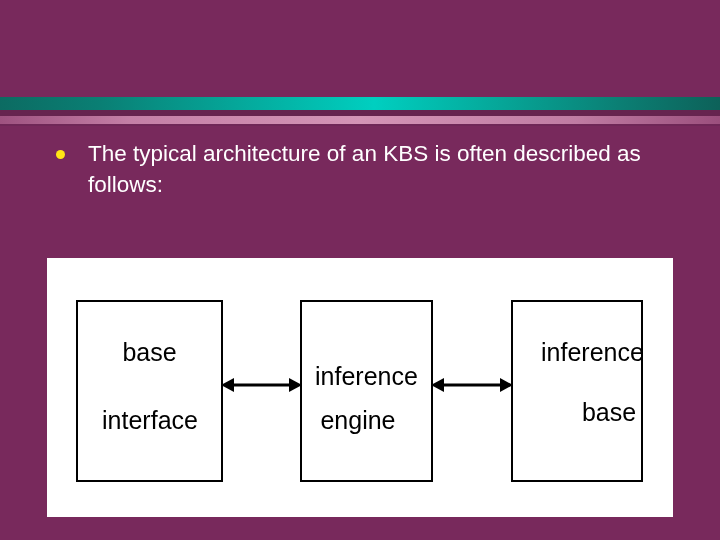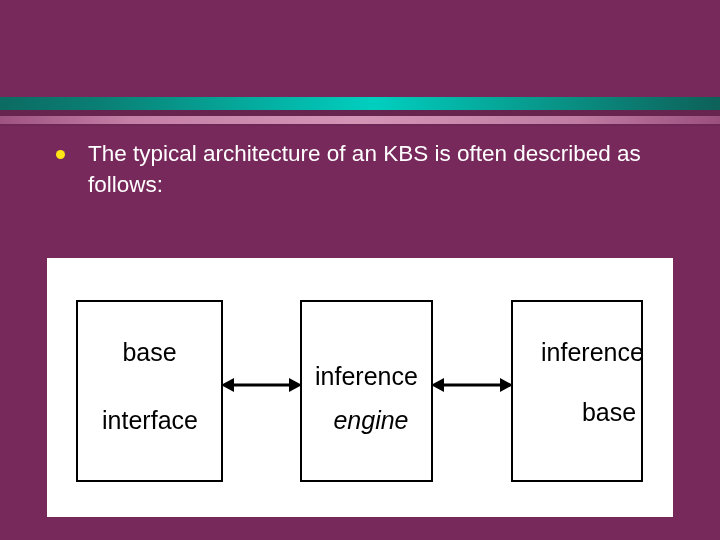--- a/index.html
+++ b/index.html
@@ -124,21 +124,21 @@
     font-family: "Liberation Sans", sans-serif;
     font-size: 25px;
     line-height: 28px;
     color: #000000;
     white-space: nowrap;
     text-align: center;
   }
   #lbl-user      { left: 29px;  top: 80px;  width: 147px; }
   #lbl-interface { left: 12px;  top: 148px; width: 182px; }
   #lbl-inference { left: 238px; top: 104px;  width: 163px; }
-  #lbl-engine    { left: 271px; top: 148px; width: 106px; font-style: italic; }
+  #lbl-engine    { left: 258px; top: 148px; width: 106px; }
   #lbl-knowledge { left: 460px; top: 80px;  width: 171px; }
   #lbl-base      { left: 464px; top: 140px; width: 132px; margin-left: 32px; }
 
   
   .arrow {
     position: absolute;
     height: 22px;
   }
   #arrow-ui-inference  { left: 174px; top: 116px; width: 81px; }
   #arrow-inference-kb  { left: 384px; top: 116px; width: 82px; }

